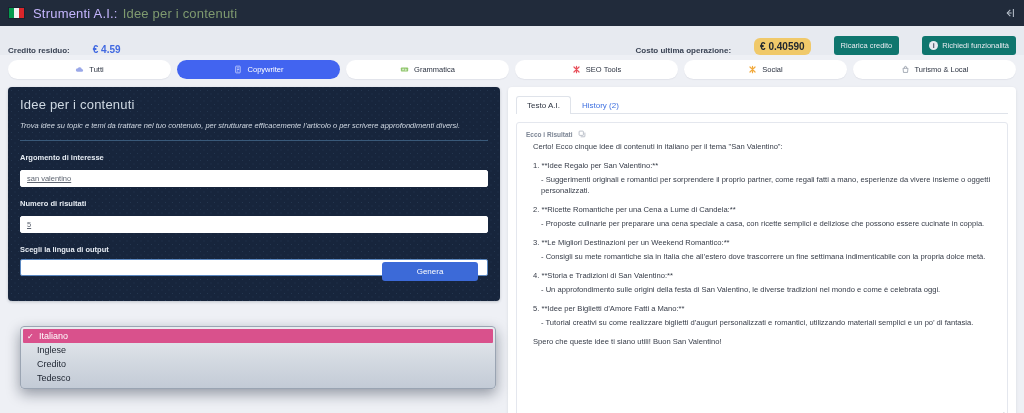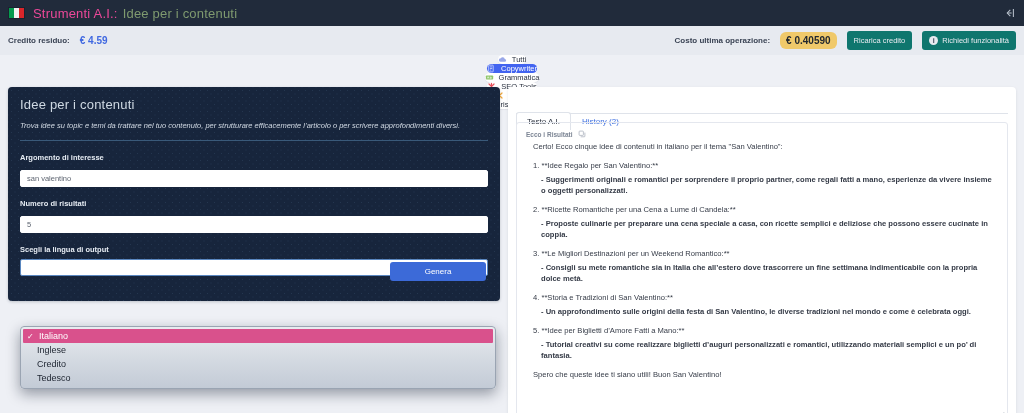--- a/index.html
+++ b/index.html
@@ -20,42 +20,42 @@
   }
   .flag {
     width: 17px; height: 12px;
     display: inline-block;
     border: 1px solid #1a2230;
     background: linear-gradient(to right,#069a4e 0 33.3%,#f2f2f2 33.3% 66.6%,#d9252a 66.6% 100%);
     flex: 0 0 auto;
   }
   .topbar-title {
     font-size: 13px; margin-left: 8px;
-    color: #ec4899; letter-spacing: .2px;
+    color: #c4b5fd; letter-spacing: .2px;
     white-space: nowrap;
   }
   .topbar-sub {
     font-size: 13px; margin-left: 5px;
     color: #7f9a6f; letter-spacing: .2px;
     white-space: nowrap;
   }
   .topbar-spacer { flex: 1 1 auto; }
   .collapse-icon {
     width: 18px; height: 18px;
     display: flex; align-items: center; justify-content: center;
     color: #b9c1cc;
   }
 
   
   .creditbar {
     height: 29px;
     background: #e7eaf0;
-    display: flex; align-items: center;
+    display: flex; align-items: flex-end;
     padding: 0 8px;
-    gap: 10px;
+    gap: 23px;
   }
   .credit-label { font-size: 8px; font-weight: bold; color: #3a4354; }
   .credit-value { font-size: 10px; font-weight: bold; color: #4169e1; }
   .creditbar-spacer { flex: 1 1 auto; }
   .cost-label { font-size: 8px; font-weight: bold; color: #3a4354; }
   .cost-value {
     font-size: 10px; font-weight: bold; color: #22282f;
     background: #f0c96a; border-radius: 6px;
     padding: 3px 6px;
   }
@@ -73,21 +73,21 @@
     font-size: 7px; font-weight: bold;
     display: flex; align-items: center; justify-content: center;
     line-height: 1;
   }
 
   
   .tabstrip {
     height: 28px;
     background: #eef0f5;
     display: flex; align-items: center;
-    padding: 0 8px; flex-direction: column;
+    gap: 6px; padding: 0 8px;
   }
   .tab {
     flex: 1 1 0; height: 19px;
     background: #ffffff; border-radius: 10px;
     display: flex; align-items: center; justify-content: center;
     gap: 5px; font-size: 7.5px; color: #2b3240;
     cursor: pointer; white-space: nowrap;
     box-shadow: 0 1px 1px rgba(30,40,60,.06);
   }
   .tab.active { background: #4264f0; color: #ffffff; box-shadow: none; }
@@ -131,30 +131,31 @@
     font-size: 7.5px; font-weight: bold; color: #e6ecf3;
     margin-bottom: 5px;
     margin-top: 12px;
   }
   .text-input {
     width: 100%; height: 17px;
     background: #ffffff; border: 1px solid #ffffff;
     border-radius: 2px;
     font-family: inherit; font-size: 7.5px; color: #5d6470;
     padding: 0 6px;
+    text-decoration: underline;
   }
   .field-block { margin-bottom: 11px; }
   .select-closed {
     width: 100%; height: 17px;
     background: #ffffff; border: 1px solid #5a87c0;
     border-radius: 2px;
   }
   .submit-btn {
     position: absolute;
-    right: 14px; bottom: 20px;
+    right: 22px; bottom: 20px;
     width: 96px; height: 19px;
     background: #3c6ad8; color: #fff;
     border: none; border-radius: 3px;
     font-size: 8px; font-family: inherit; cursor: pointer;
   }
 
   
   .select-popup {
     position: absolute;
     left: 12px; top: 239px;
@@ -193,21 +194,21 @@
     border-bottom: 1px solid #dfe3ea;
     height: 21px; gap: 0;
   }
   .sub-tab {
     font-size: 8px; color: #3b4250;
     padding: 4px 10px 4px 10px;
     border: 1px solid transparent;
     border-bottom: none;
     border-radius: 3px 3px 0 0;
     cursor: pointer; white-space: nowrap;
-    position: relative; top: 17px;
+    position: relative; top: 1px;
   }
   .sub-tab.active {
     background: #ffffff;
     border-color: #dfe3ea;
     color: #2c3340;
   }
   .sub-tab.link { color: #3d6fe0; }
 
   .result-card {
     margin-top: 8px;
@@ -223,21 +224,21 @@
     margin-bottom: 3px;
   }
   .result-head-label { font-size: 6.5px; font-weight: bold; color: #7c8594; }
   .copy-ico { width: 8px; height: 8px; color: #9aa2b0; display: block; }
   .result-body {
     font-size: 7.6px; color: #353b47;
     line-height: 1.45;
   }
   .result-body p { margin: 0 0 3px 7px; }
   .result-body p.gap { margin-bottom: 8px; }
-  .result-body p.sub { padding-left: 8px; font-weight: bold; }
+  .result-body p.sub { padding-left: 8px; }
   .resize-handle {
     position: absolute; right: 2px; bottom: 2px;
     width: 8px; height: 8px; color: #b6bcc7;
   }
 </style>
 </head>
 <body>
 
 <div class="topbar">
   <span class="flag"></span>

